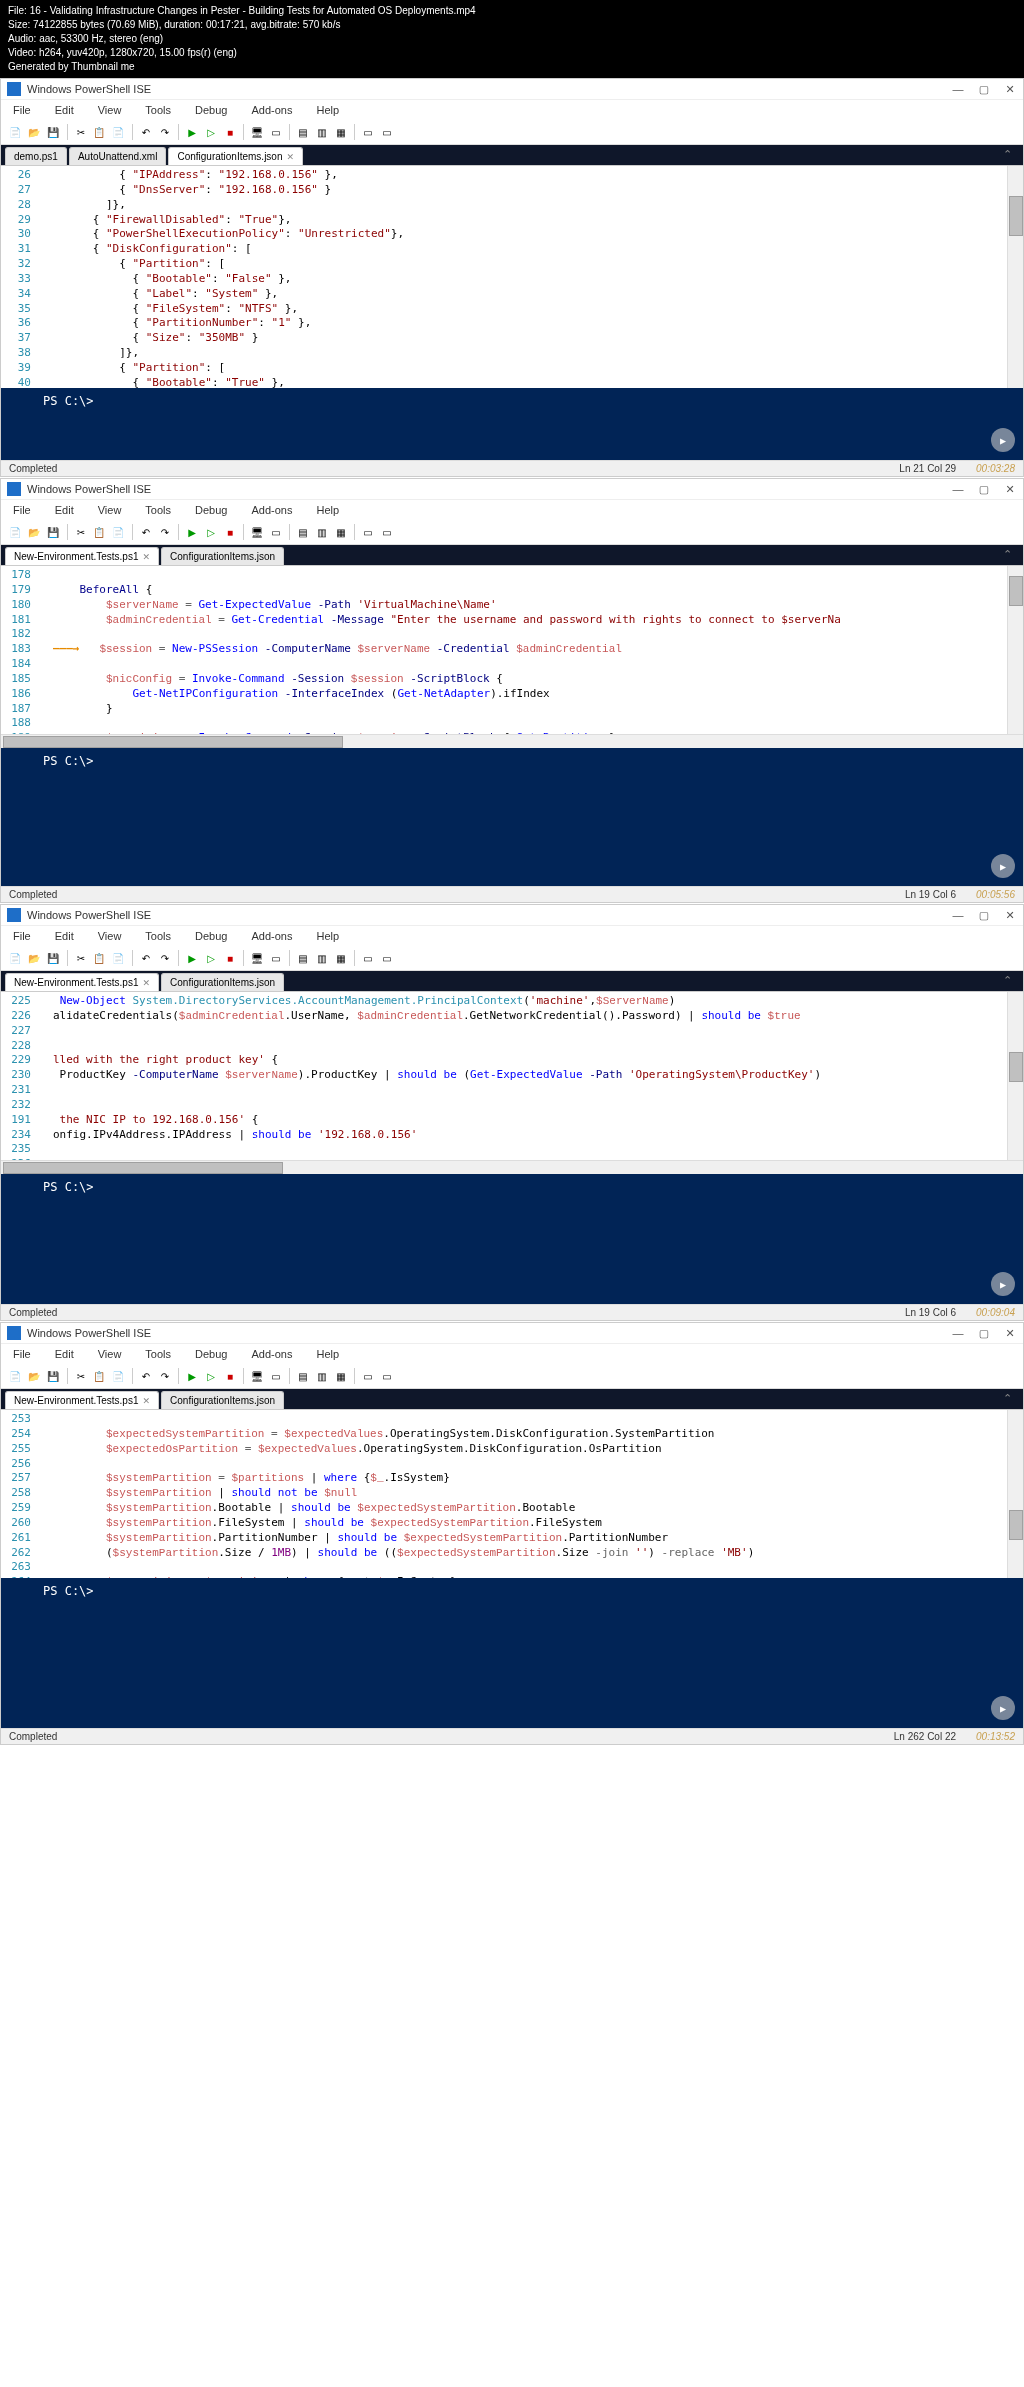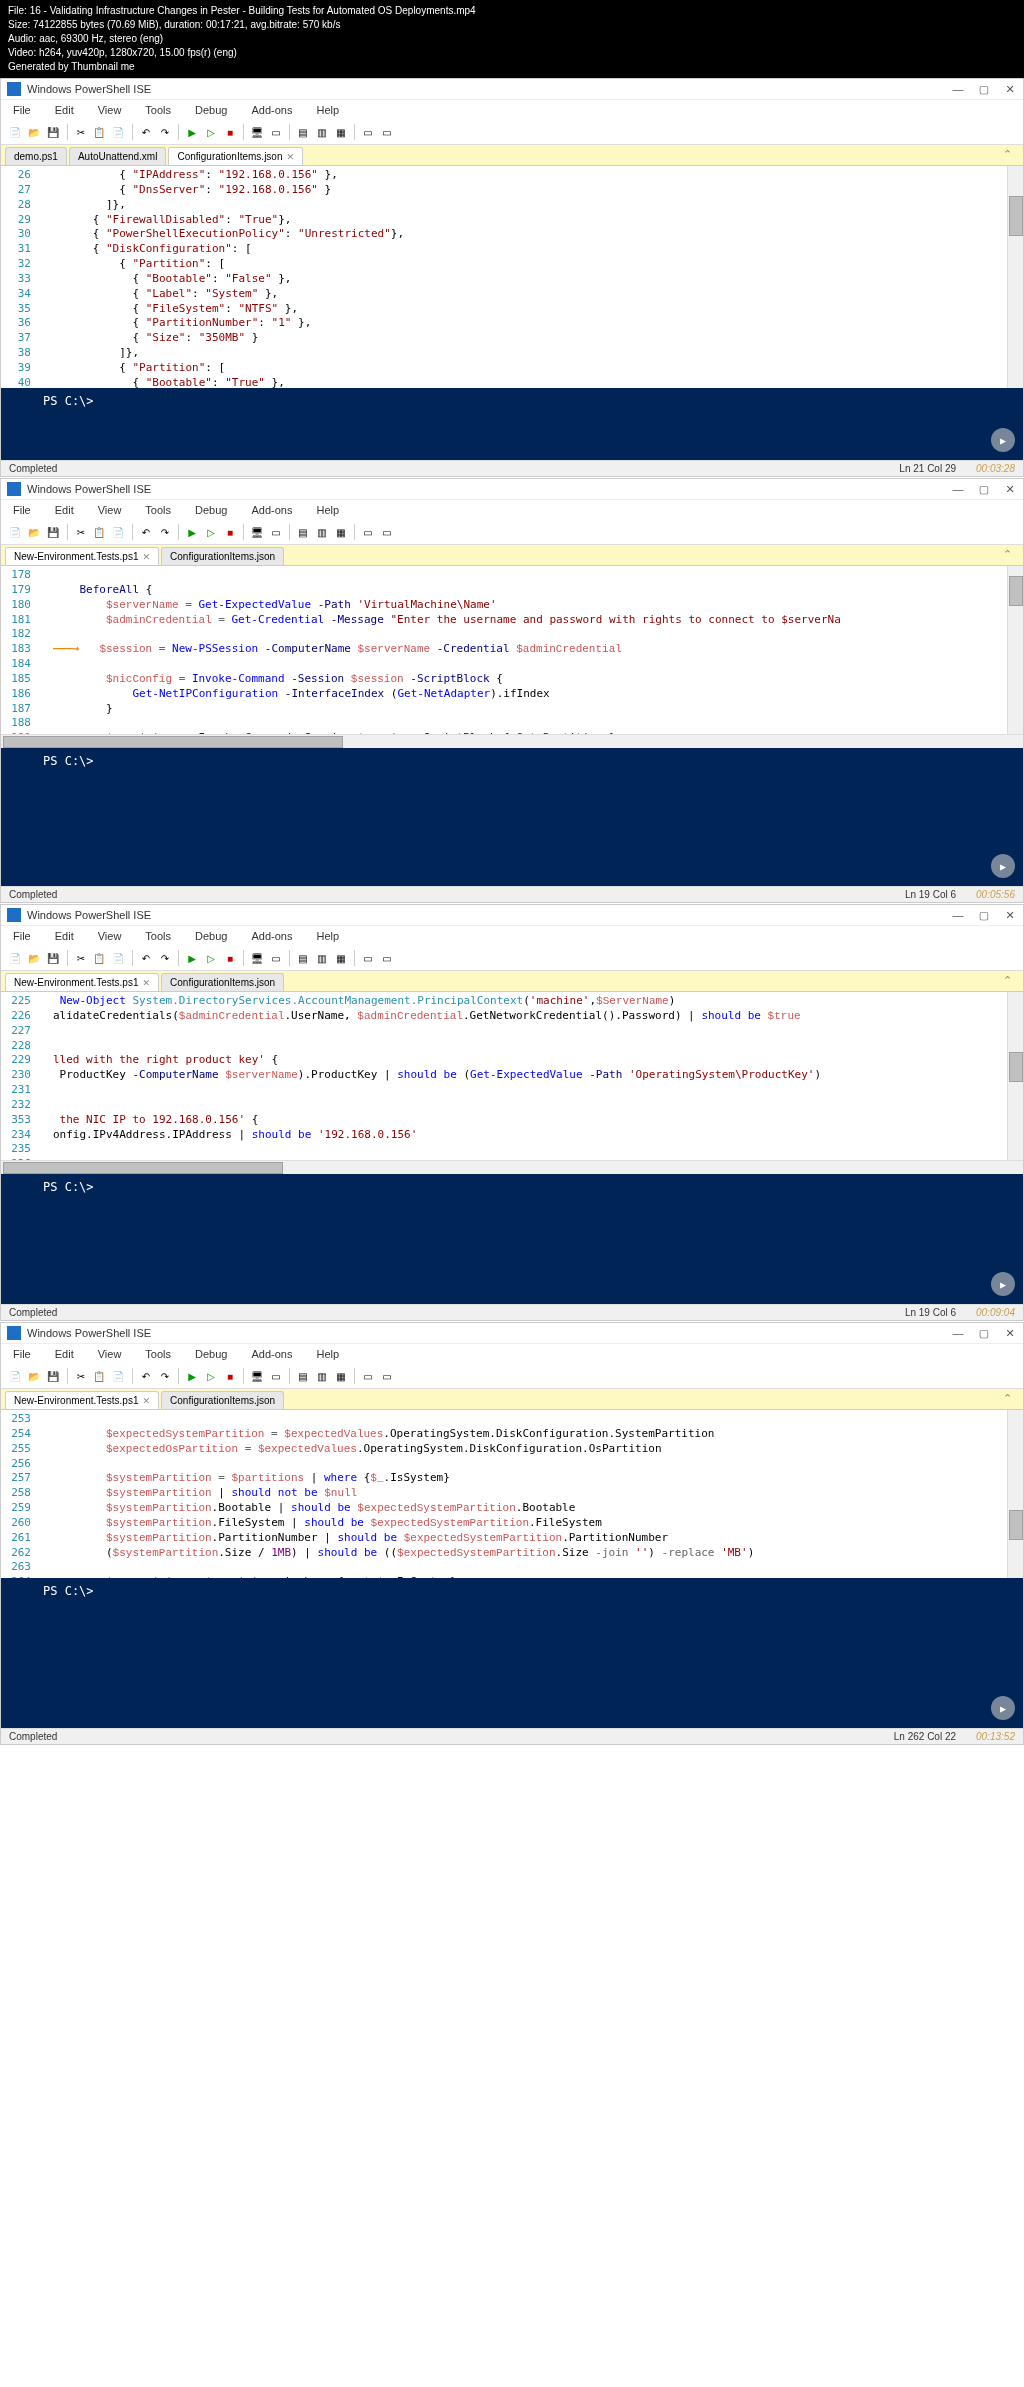--- a/index.html
+++ b/index.html
@@ -9,21 +9,21 @@
 .titlebar { display: flex; align-items: center; padding: 3px 6px; background: #fff; border-bottom: 1px solid #eee; }
 .titlebar-icon { width: 14px; height: 14px; background: #1e6ec8; margin-right: 6px; display: inline-block; }
 .titlebar-text { flex: 1; font-size: 11px; color: #333; }
 .win-btns { display: flex; gap: 12px; }
 .win-btn { width: 14px; height: 14px; display: flex; align-items: center; justify-content: center; cursor: pointer; color: #555; font-size: 11px; }
 .menubar { display: flex; gap: 12px; padding: 2px 6px; font-size: 11px; color: #333; }
 .menu-item { padding: 2px 6px; cursor: pointer; }
 .toolbar { display: flex; gap: 1px; padding: 3px 6px; border-bottom: 1px solid #ddd; align-items: center; flex-wrap: wrap; }
 .tool-btn { width: 18px; height: 18px; display: flex; align-items: center; justify-content: center; cursor: pointer; border: 1px solid transparent; font-size: 10px; }
 .tool-sep { width: 1px; height: 16px; background: #ccc; margin: 0 3px; }
-.tabbar { display: flex; background: #fef9c3; border-bottom: 1px solid #ccc; padding: 2px 4px 0 4px; position: relative; }
+.tabbar { display: flex; background: #0f172a; border-bottom: 1px solid #ccc; padding: 2px 4px 0 4px; position: relative; }
 .tab { padding: 3px 8px; background: #e8e8e8; border: 1px solid #ccc; border-bottom: none; margin-right: 2px; font-size: 10px; cursor: pointer; border-radius: 3px 3px 0 0; display: flex; align-items: center; gap: 4px; }
 .tab.active { background: #fff; }
 .tab-close { font-size: 9px; color: #888; }
 .collapse-btn { position: absolute; right: 6px; top: 3px; width: 14px; height: 14px; cursor: pointer; color: #888; }
 .editor { display: flex; background: #fff; font-family: 'Consolas', 'Lucida Console', monospace; font-size: 11px; line-height: 1.35; position: relative; overflow: hidden; }
 .gutter { background: #fff; color: #2b91af; text-align: right; padding: 2px 8px 2px 4px; user-select: none; min-width: 38px; }
 .gutter div { height: 14.85px; }
 .fold-col { width: 10px; color: #888; padding-top: 2px; }
 .code { flex: 1; padding: 2px 4px; white-space: pre; overflow: hidden; color: #000; }
 .code div { height: 14.85px; }
@@ -48,21 +48,21 @@
 .play-btn { position: absolute; right: 8px; bottom: 8px; width: 24px; height: 24px; border-radius: 50%; background: rgba(200,200,200,0.6); display: flex; align-items: center; justify-content: center; color: #fff; font-size: 10px; }
 .hscroll { height: 14px; background: #f0f0f0; border-top: 1px solid #ddd; position: relative; }
 .hscroll-thumb { position: absolute; height: 12px; top: 1px; background: #c0c0c0; border: 1px solid #a0a0a0; }
 </style>
 </head>
 <body>
 
 <div class="header-black">
   <div>File: 16 - Validating Infrastructure Changes in Pester - Building Tests for Automated OS Deployments.mp4</div>
   <div>Size: 74122855 bytes (70.69 MiB), duration: 00:17:21, avg.bitrate: 570 kb/s</div>
-  <div>Audio: aac, 69300 Hz, stereo (eng)</div>
+  <div>Audio: aac, 53300 Hz, stereo (eng)</div>
   <div>Video: h264, yuv420p, 1280x720, 15.00 fps(r) (eng)</div>
   <div>Generated by Thumbnail me</div>
 </div>
 
 <div class="ise-window">
   <div class="titlebar">
     <span class="titlebar-icon"></span>
     <span class="titlebar-text">Windows PowerShell ISE</span>
     <div class="win-btns">
       <span class="win-btn">—</span>
@@ -305,21 +305,21 @@
   <div class="editor" style="height:168px">
     <div class="gutter" id="gutter3">
         <div>225</div>
         <div>226</div>
         <div>227</div>
         <div>228</div>
         <div>229</div>
         <div>230</div>
         <div>231</div>
         <div>232</div>
-        <div>353</div>
+        <div>191</div>
         <div>234</div>
         <div>235</div>
         <div>236</div>
       </div>
     <div class="fold-col" id="fold3"></div>
     <div class="code" id="code3"><div> <span class="s-cmd">New-Object</span> <span class="s-type">System.DirectoryServices.AccountManagement.PrincipalContext</span>(<span class="s-str">'machine'</span>,<span class="s-var">$ServerName</span>)</div><div>alidateCredentials(<span class="s-var">$adminCredential</span>.UserName, <span class="s-var">$adminCredential</span>.GetNetworkCredential().Password) | <span class="s-cmd">should be</span> <span class="s-var">$true</span></div><div></div><div></div><div><span class="s-str">lled with the right product key'</span> {</div><div> ProductKey <span class="s-param">-ComputerName</span> <span class="s-var">$serverName</span>).ProductKey | <span class="s-cmd">should be</span> (<span class="s-cmd">Get-ExpectedValue</span> <span class="s-param">-Path</span> <span class="s-str">'OperatingSystem\ProductKey'</span>)</div><div></div><div></div><div><span class="s-str"> the NIC IP to 192.168.0.156'</span> {</div><div>onfig.IPv4Address.IPAddress | <span class="s-cmd">should be</span> <span class="s-str">'192.168.0.156'</span></div><div></div><div></div></div>
     <div class="scrollbar-v">
         <div class="scroll-thumb" style="top:60px;height:30px"></div>
       </div>
   </div>

